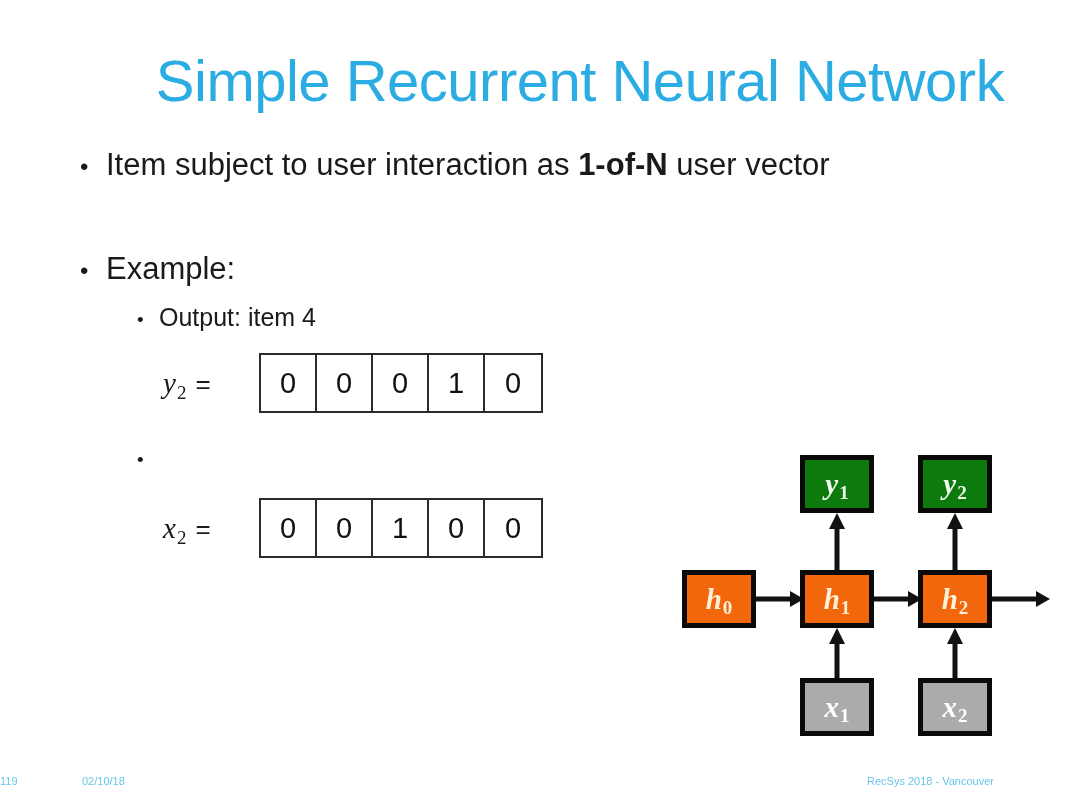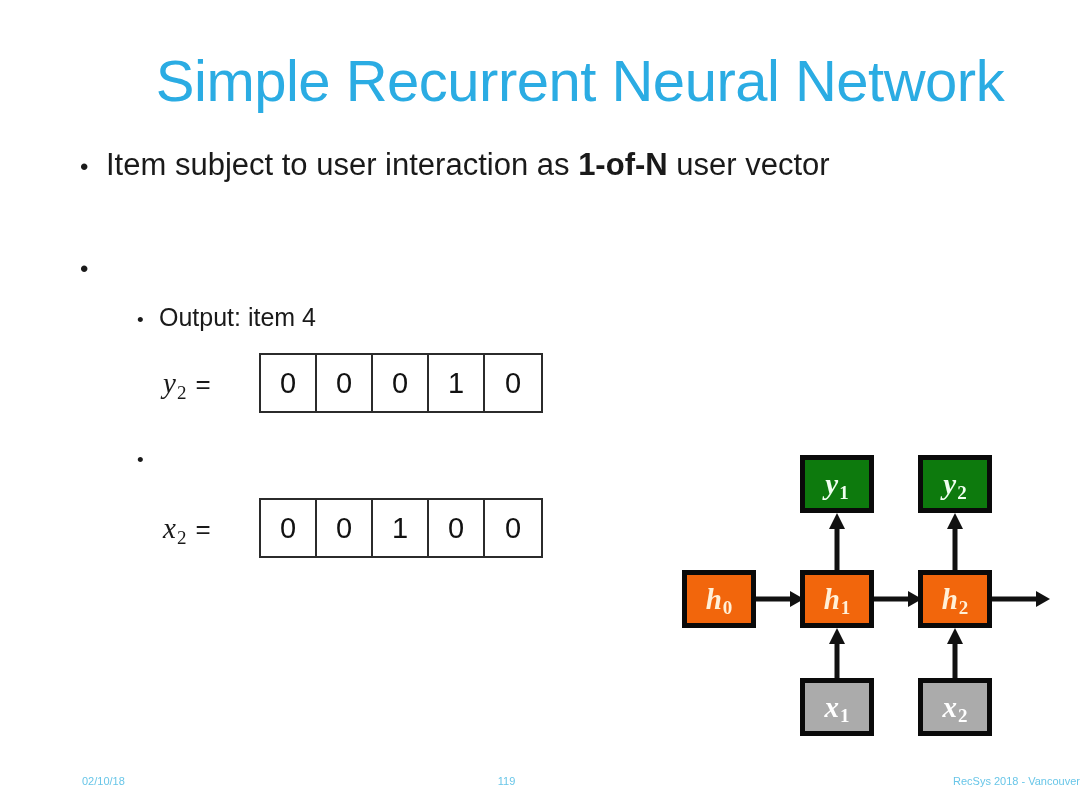--- a/index.html
+++ b/index.html
@@ -187,37 +187,38 @@
   
   .footer-text {
     position: absolute;
     top: 775px;
     font-size: 11px;
     color: #69C6E8;
     font-family: "Liberation Sans", sans-serif;
     white-space: nowrap;
   }
   #footer-date { left: 82px; }
-  #footer-pagenum { left: 12px; width: 989px; text-align: center; }
-  #footer-event { left: 0; width: 1080px; text-align: right; box-sizing: border-box; }
+  #footer-pagenum { left: 0; width: 989px; }
+  #footer-event { left: 0; width: 1080px; text-align: right; padding-right: 86px; box-sizing: border-box; }
 </style>
 </head>
 <body>
 
 <div id="slide">
 
   <div id="slide-title">Simple Recurrent Neural Network</div>
 
   <div class="bullet-l1" id="bullet-item-coded">
     <span class="dot">•</span>
     <span><span>Item subject to user interaction as </span><span class="strong">1-of-N</span><span> user vector</span></span>
   </div>
 
   <div class="bullet-l1" id="bullet-example">
     <span class="dot">•</span>
+    <span>Example:</span>
   </div>
 
   <div class="bullet-l2" id="bullet-output-item">
     <span class="dot">•</span>
     <span>Output: item 4</span>
   </div>
 
   <div class="vector-row" id="vector-row-y">
     <span class="vec-label">
       <span class="var">y</span>

